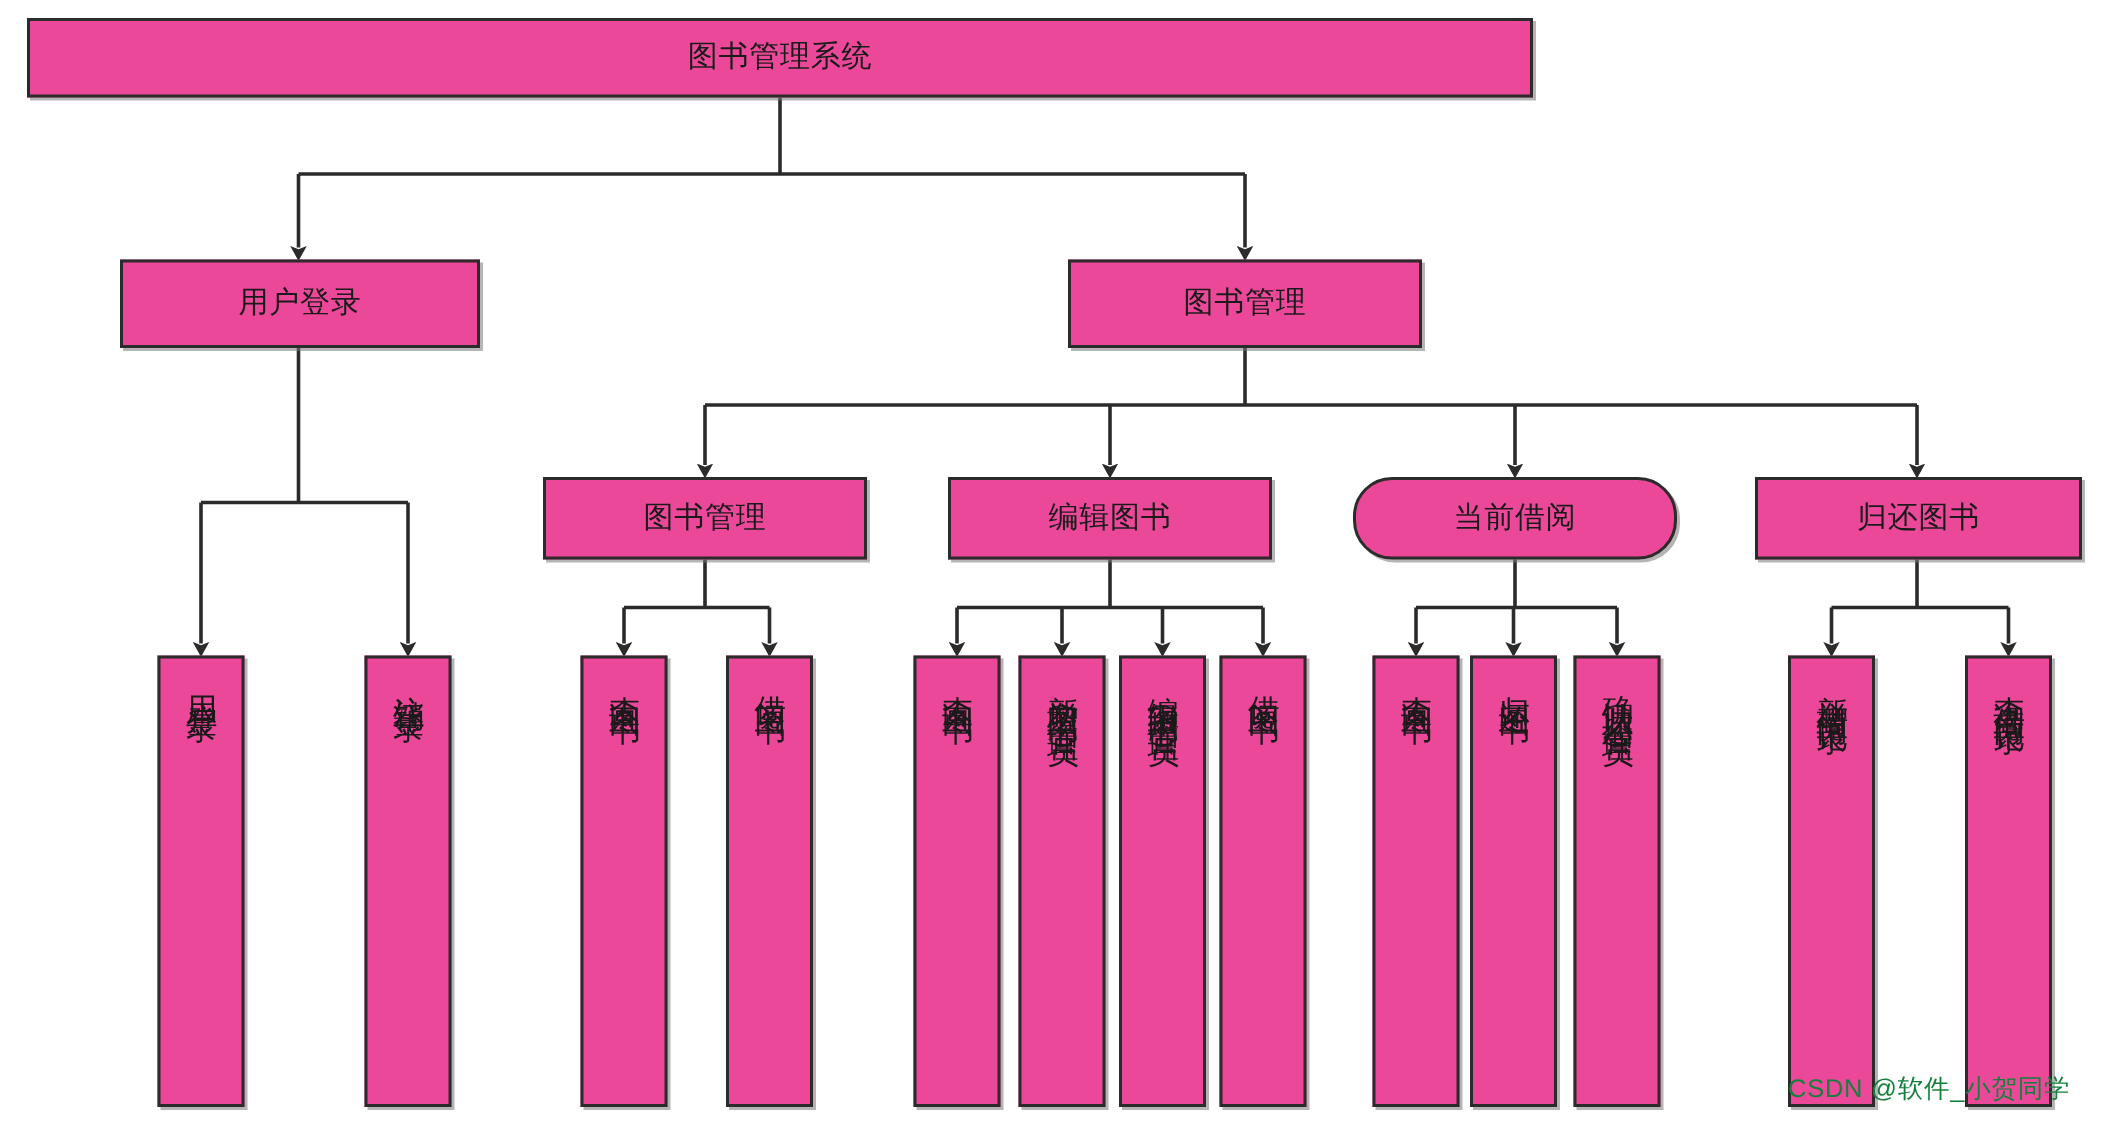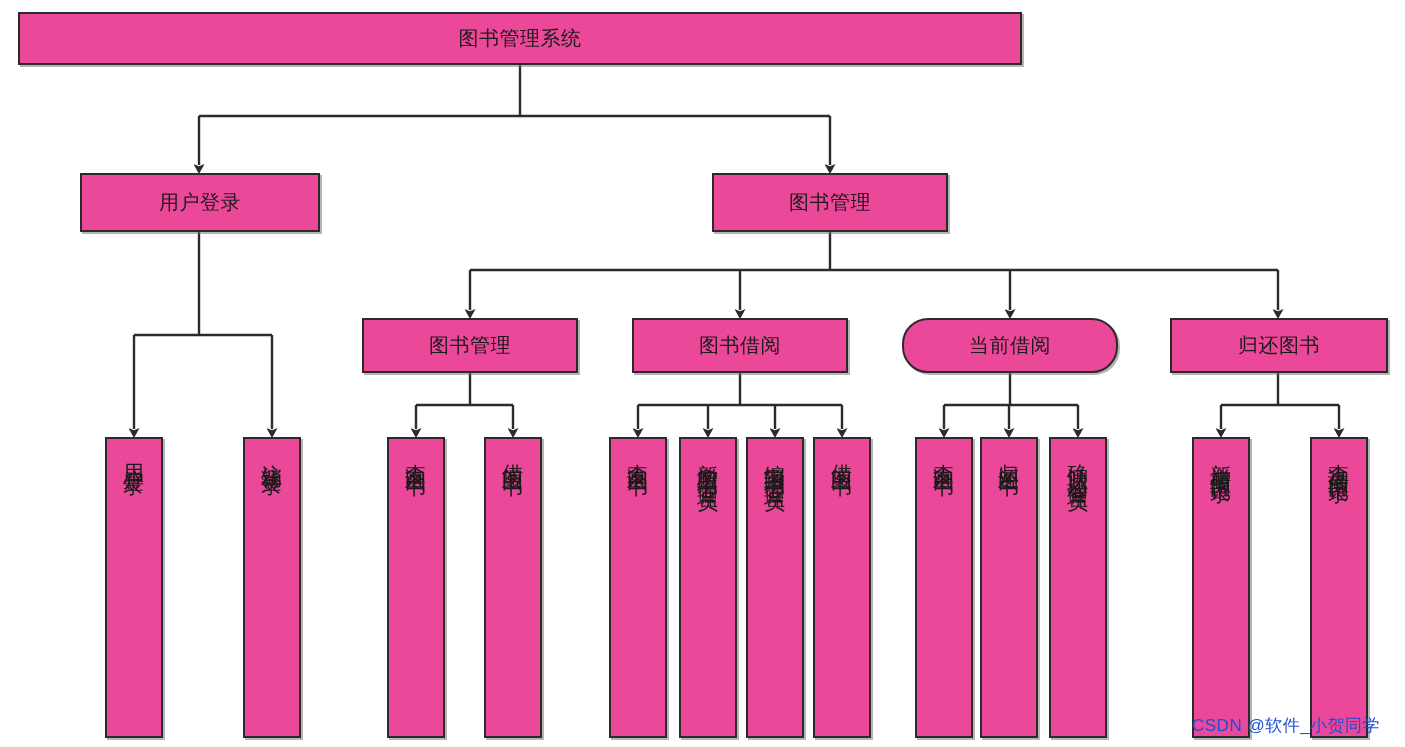--- a/index.html
+++ b/index.html
@@ -43,21 +43,21 @@
     white-space:normal;
     max-height:280px;
   }
   .leaf{
     align-items:flex-start;
     padding-top:8px;
   }
   .watermark{
     position:absolute;
     font-size:17px;
-    color:#1d4ed8;
+    color:#15803d;
     letter-spacing:0.5px;
     white-space:nowrap;
     z-index:6;
     user-select:none;
   }
   svg.links{
     position:absolute;left:0;top:0;width:1405px;height:747px;
     z-index:1;
   }
 </style>
@@ -129,21 +129,21 @@
 
   <div class="node shadow" style="left:712px;top:173px;width:236px;height:59px;">
     <span class="node-label">图书管理</span>
   </div>
 
   <div class="node shadow" style="left:362px;top:318px;width:216px;height:55px;">
     <span class="node-label">图书管理</span>
   </div>
 
   <div class="node shadow" style="left:632px;top:318px;width:216px;height:55px;">
-    <span class="node-label">图书借阅</span>
+    <span class="node-label">编辑图书</span>
   </div>
 
   <div class="node shadow" style="left:902px;top:318px;width:216px;height:55px;border-radius:26px;">
     <span class="node-label">当前借阅</span>
   </div>
 
   <div class="node shadow" style="left:1170px;top:318px;width:218px;height:55px;">
     <span class="node-label">归还图书</span>
   </div>
 

